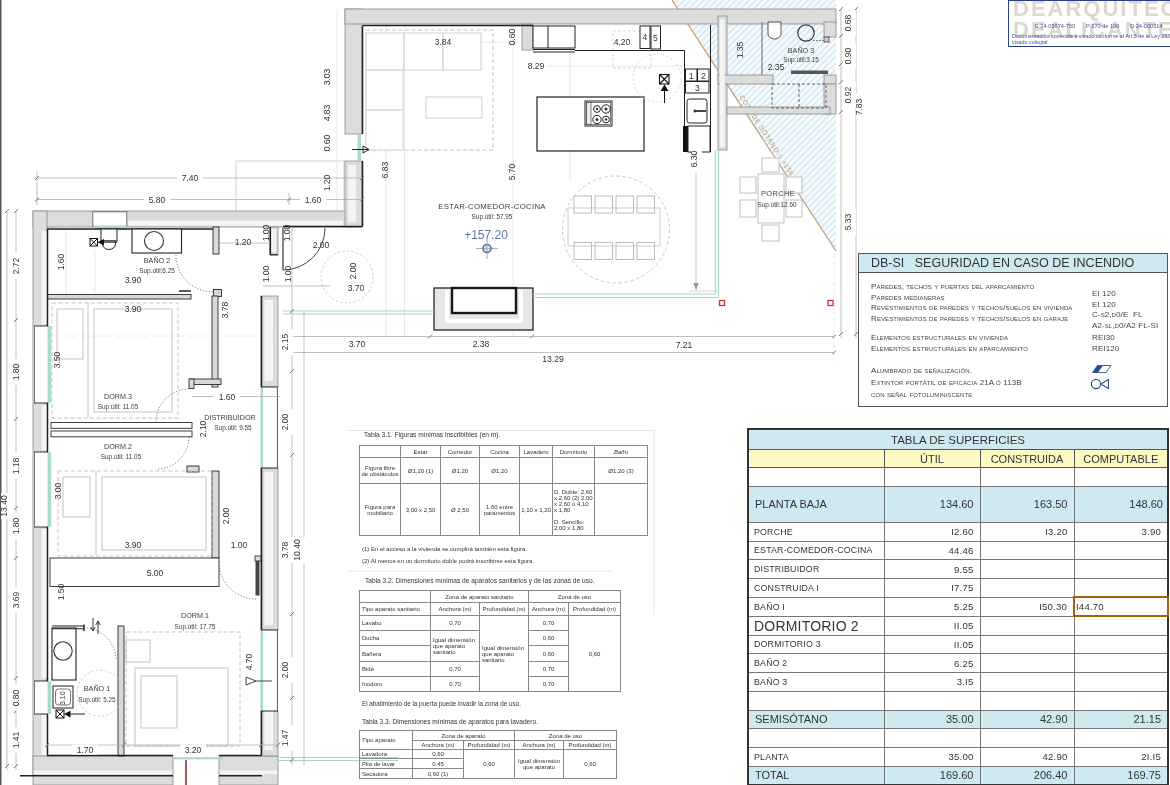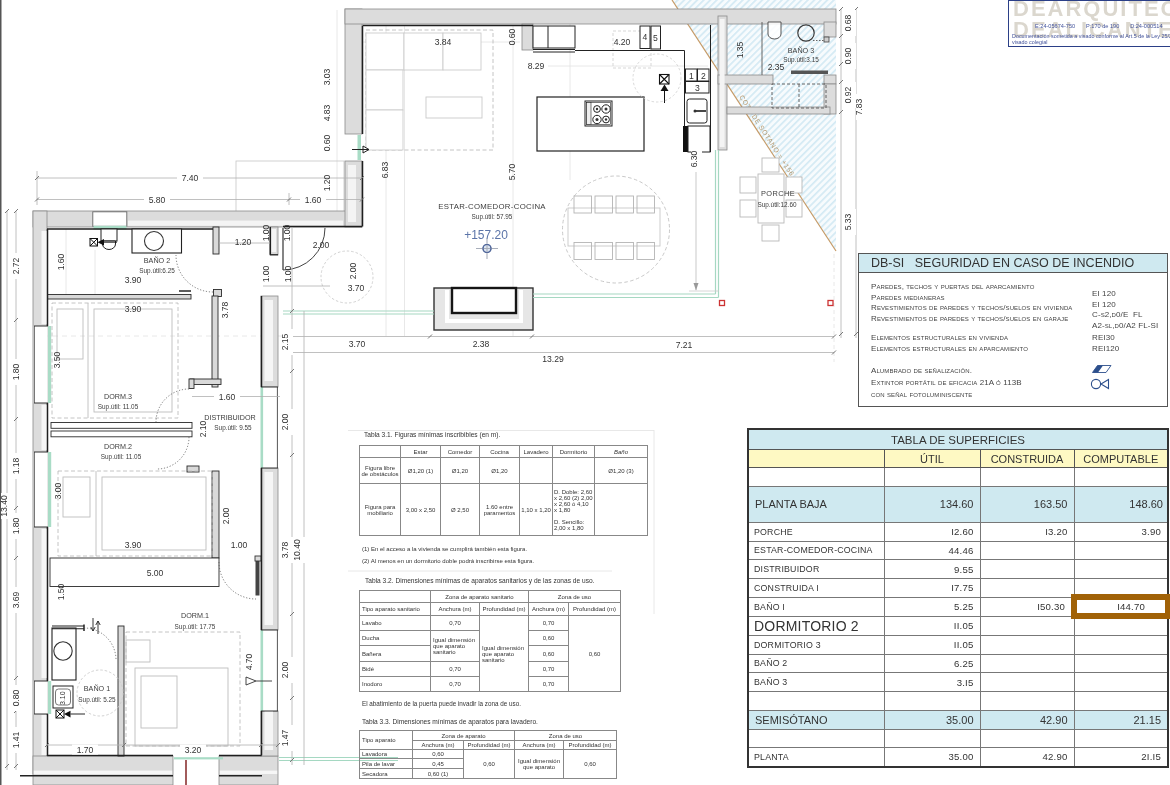--- a/index.html
+++ b/index.html
@@ -664,21 +664,21 @@
 <tr style="height:18.75px">
             <td style="border:1px solid #777;font-size:8.8px;color:#333;padding-left:5px;letter-spacing:0.2px">CONSTRUIDA I</td>
             <td style="border:1px solid #777;font-size:9.6px;color:#333;padding-right:6px;text-align:right;letter-spacing:0.2px">I7.75</td>
             <td style="border:1px solid #777;font-size:9.6px;color:#333;padding-right:6px;text-align:right;letter-spacing:0.2px"></td>
             <td style="border:1px solid #777;font-size:9.6px;color:#333;padding-right:6px;text-align:right;letter-spacing:0.2px"></td>
           </tr>
 <tr style="height:18.75px">
             <td style="border:1px solid #777;font-size:8.8px;color:#333;padding-left:5px;letter-spacing:0.2px">BAÑO I</td>
             <td style="border:1px solid #777;font-size:9.6px;color:#333;padding-right:6px;text-align:right;letter-spacing:0.2px">5.25</td>
             <td style="border:1px solid #777;font-size:9.6px;color:#333;padding-right:6px;text-align:right;letter-spacing:0.2px">I50.30</td>
-            <td style="border:6px solid #a16207;font-size:9.6px;color:#333;padding-right:20px;text-align:right;letter-spacing:0.2px">I44.70</td>
+            <td style="border:2px solid #a16207;font-size:9.6px;color:#333;padding-right:20px;letter-spacing:0.2px">I44.70</td>
           </tr>
 <tr style="height:18.75px">
             <td style="border:1px solid #777;font-size:14px;color:#333;padding-left:5px;letter-spacing:0.2px">DORMITORIO 2</td>
             <td style="border:1px solid #777;font-size:9.6px;color:#333;padding-right:6px;text-align:right;letter-spacing:0.2px">II.05</td>
             <td style="border:1px solid #777;font-size:9.6px;color:#333;padding-right:6px;text-align:right;letter-spacing:0.2px"></td>
             <td style="border:1px solid #777;font-size:9.6px;color:#333;padding-right:6px;text-align:right;letter-spacing:0.2px"></td>
           </tr>
 <tr style="height:18.75px">
             <td style="border:1px solid #777;font-size:8.8px;color:#333;padding-left:5px;letter-spacing:0.2px">DORMITORIO 3</td>
             <td style="border:1px solid #777;font-size:9.6px;color:#333;padding-right:6px;text-align:right;letter-spacing:0.2px">II.05</td>
@@ -713,20 +713,26 @@
             <td style="border:1px solid #777;font-size:8.8px;color:#333;padding-left:5px;letter-spacing:0.2px"></td>
             <td style="border:1px solid #777;font-size:9.6px;color:#333;padding-right:6px;text-align:right;letter-spacing:0.2px"></td>
             <td style="border:1px solid #777;font-size:9.6px;color:#333;padding-right:6px;text-align:right;letter-spacing:0.2px"></td>
             <td style="border:1px solid #777;font-size:9.6px;color:#333;padding-right:6px;text-align:right;letter-spacing:0.2px"></td>
           </tr>
 <tr style="height:18.75px">
             <td style="border:1px solid #777;font-size:8.8px;color:#333;padding-left:5px;letter-spacing:0.2px">PLANTA</td>
             <td style="border:1px solid #777;font-size:9.6px;color:#333;padding-right:6px;text-align:right;letter-spacing:0.2px">35.00</td>
             <td style="border:1px solid #777;font-size:9.6px;color:#333;padding-right:6px;text-align:right;letter-spacing:0.2px">42.90</td>
             <td style="border:1px solid #777;font-size:9.6px;color:#333;padding-right:6px;text-align:right;letter-spacing:0.2px">2I.I5</td>
+          </tr>
+<tr style="background:#cfe9f0;height:18.75px">
+            <td style="border:1px solid #777;font-size:11px;color:#333;padding-left:6px">TOTAL</td>
+            <td style="border:1px solid #777;font-size:11px;color:#333;padding-right:6px;text-align:right">169.60</td>
+            <td style="border:1px solid #777;font-size:11px;color:#333;padding-right:6px;text-align:right">206.40</td>
+            <td style="border:1px solid #777;font-size:11px;color:#333;padding-right:6px;text-align:right">169.75</td>
           </tr>
 </tbody>
       </table>
 </div>
 
 <div class="blk" style="left:364px;top:431px;font-size:6.6px;color:#333">Tabla 3.1. Figuras mínimas inscribibles (en m).</div>
 
 <div class="blk" style="left:359px;top:445px;width:289px">
 <table style="width:289px;table-layout:fixed;font-size:6px;color:#333;text-align:center">
 <colgroup>

